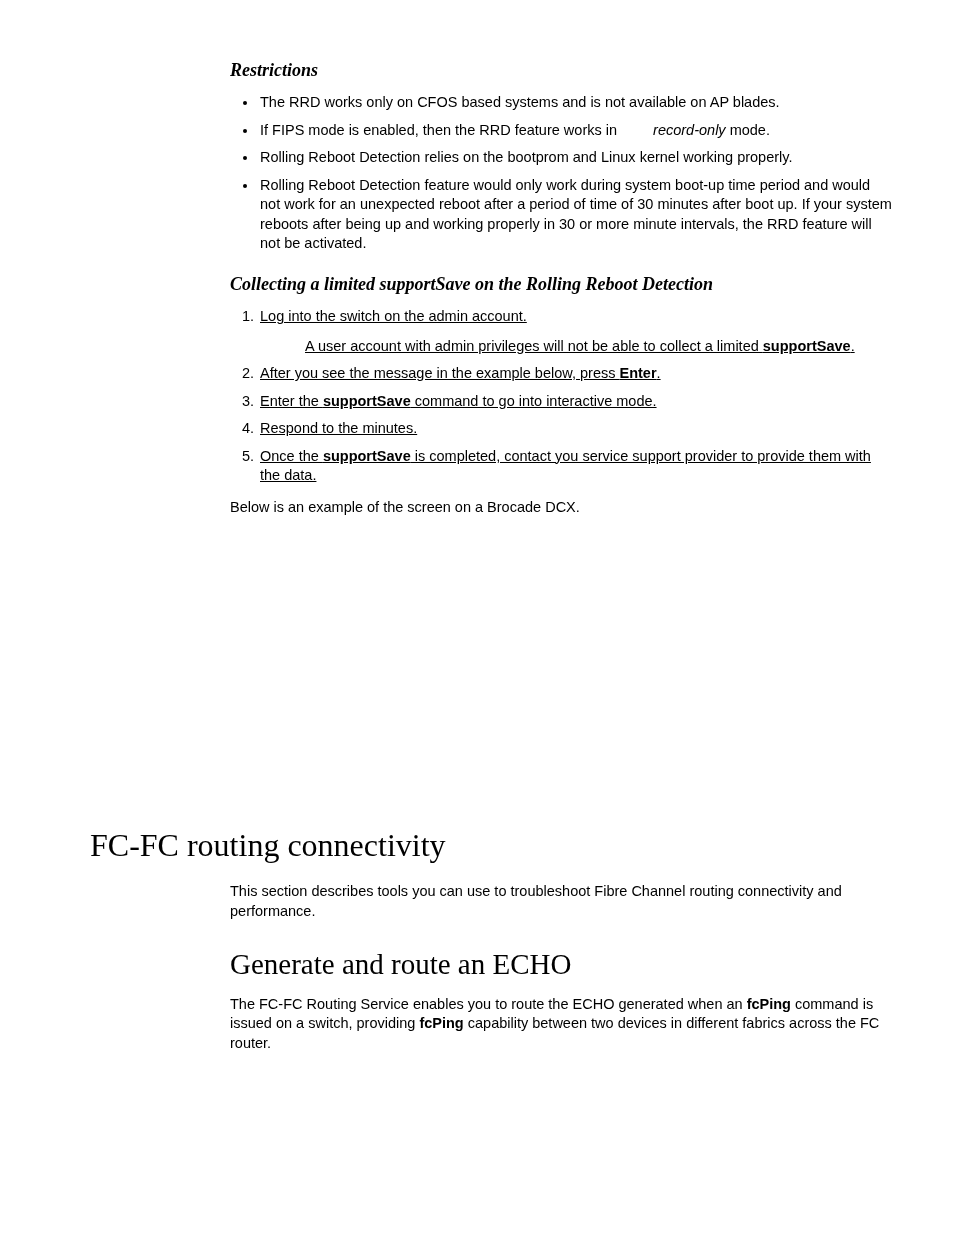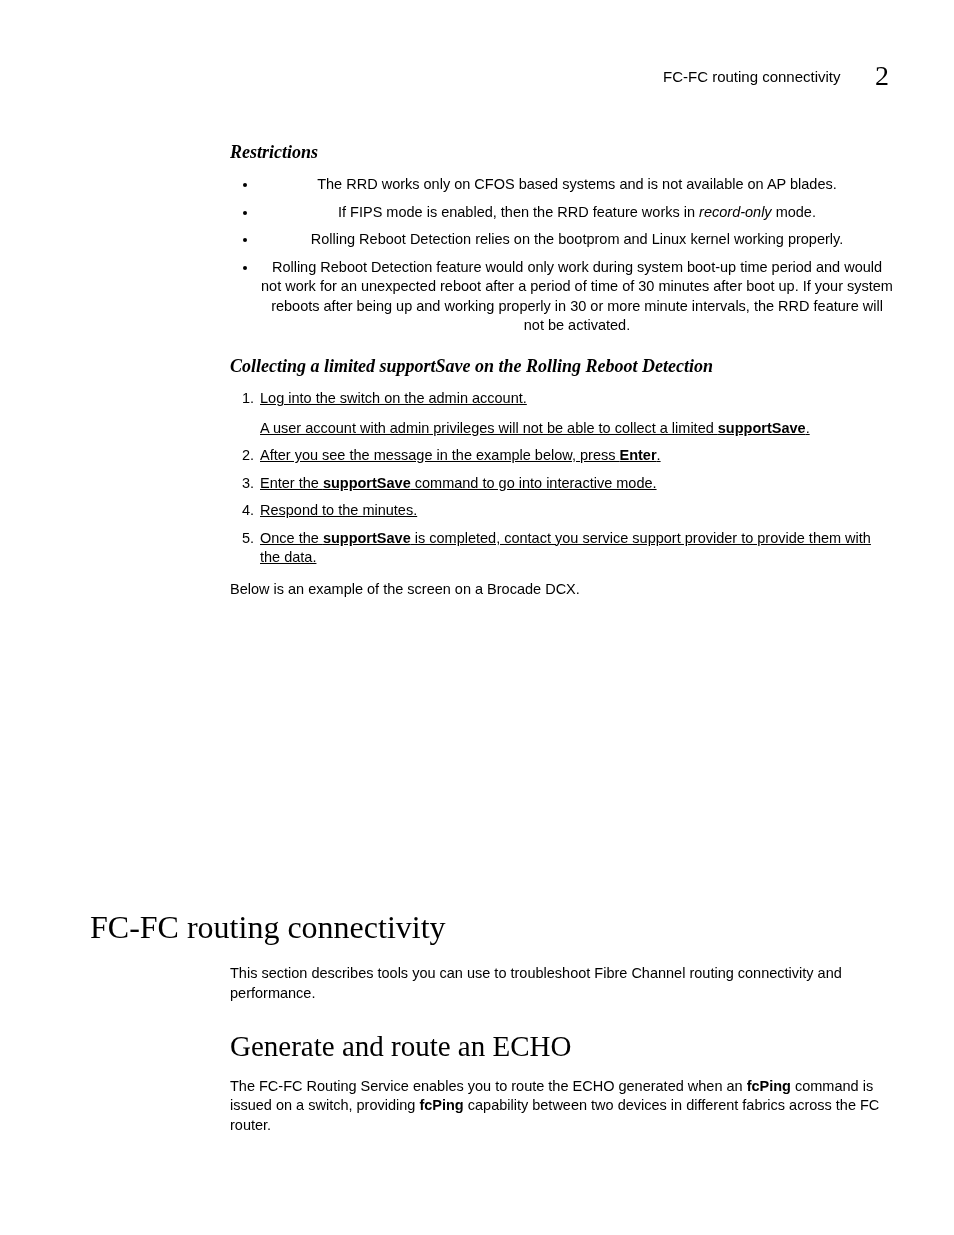--- a/index.html
+++ b/index.html
@@ -46,21 +46,20 @@
   }
   p.body {
     font-size: 14.5px;
     line-height: 1.35;
     margin: 0 0 10px 0;
   }
   ul.bullets {
     list-style: disc;
     padding-left: 28px;
     margin: 0 0 20px 0;
-    text-align: center;
   }
   ul.bullets li {
     font-size: 14.5px;
     line-height: 1.35;
     margin: 0 0 8px 0;
     padding-left: 2px;
   }
   ol.steps {
     padding-left: 28px;
     margin: 0 0 12px 0;
@@ -68,46 +67,43 @@
   }
   ol.steps li {
     font-size: 14.5px;
     line-height: 1.35;
     margin: 0 0 8px 0;
     padding-left: 2px;
   }
   ol.steps li .substep {
     display: block;
     margin-top: 10px;
+    margin-left: 45px;
   }
   .bold { font-weight: bold; }
-  .em-italic { font-style: italic; }
+  .em-italic { font-style: italic; margin-left: 32px; }
   h1.section {
     font-family: Georgia, "Times New Roman", serif;
     font-weight: normal;
     font-size: 32px;
     margin: 0 0 18px 0;
   }
   h2.sub {
     font-family: Georgia, "Times New Roman", serif;
     font-weight: normal;
     font-size: 29px;
     margin: 26px 0 14px 0;
   }
   .gap-large { height: 300px; }
 </style>
 </head>
 <body>
 
 <div class="page">
 
-  <div class="running-head">
-    <span class="title">FC-FC routing connectivity</span>
-    <span class="chapnum">2</span>
-  </div>
 
   <div class="content-block">
 
     <h3 class="sub-italic">Restrictions</h3>
     <ul class="bullets">
       <li>The RRD works only on CFOS based systems and is not available on AP blades.</li>
       <li>
         <span>If FIPS mode is enabled, then the RRD feature works in </span><span class="em-italic">record-only</span><span> mode.</span>
       </li>
       <li>Rolling Reboot Detection relies on the bootprom and Linux kernel working properly.</li>

